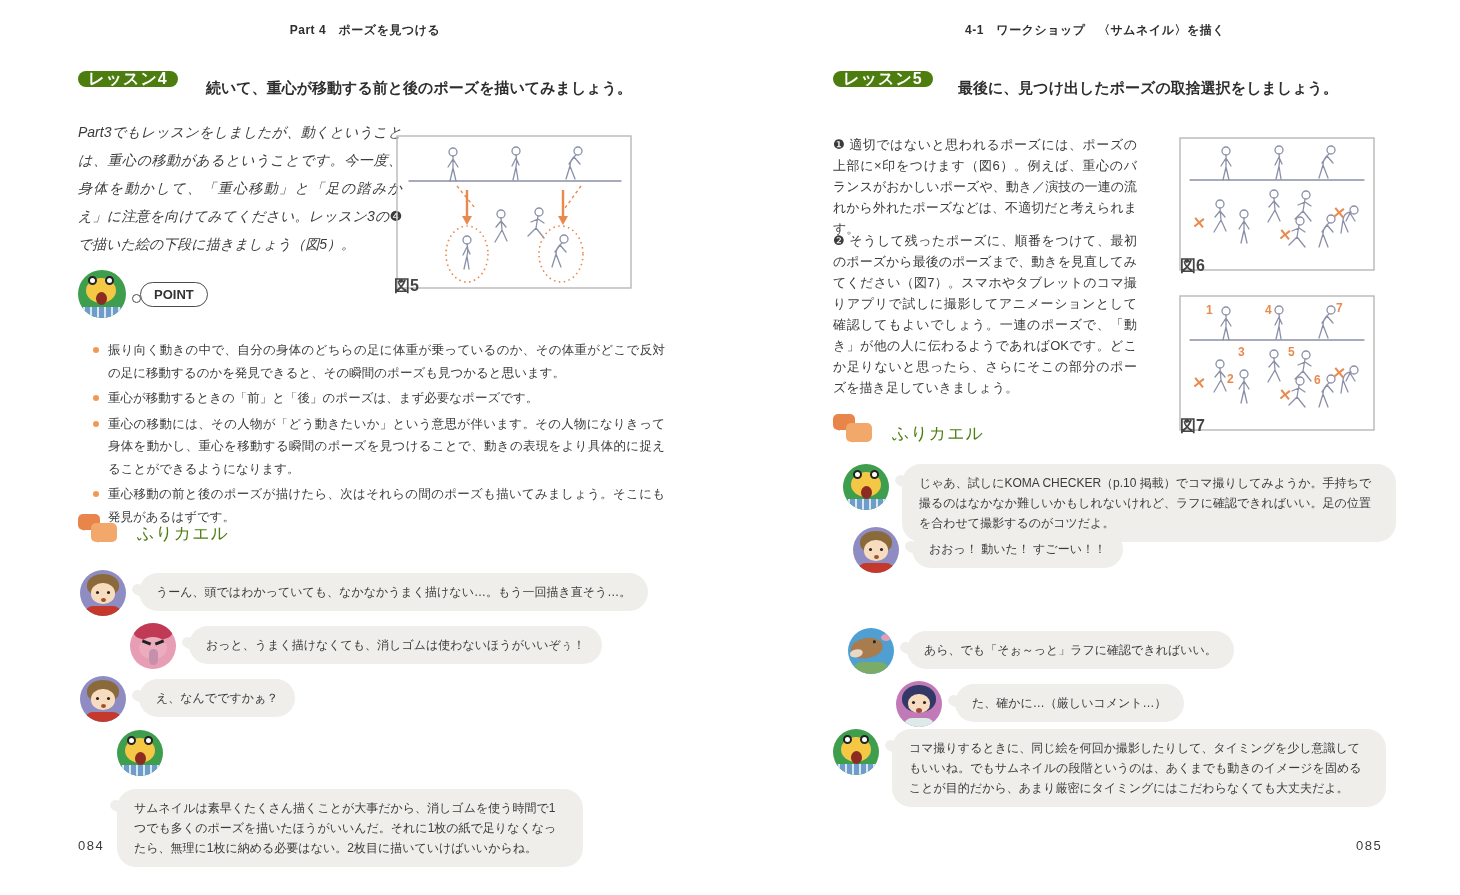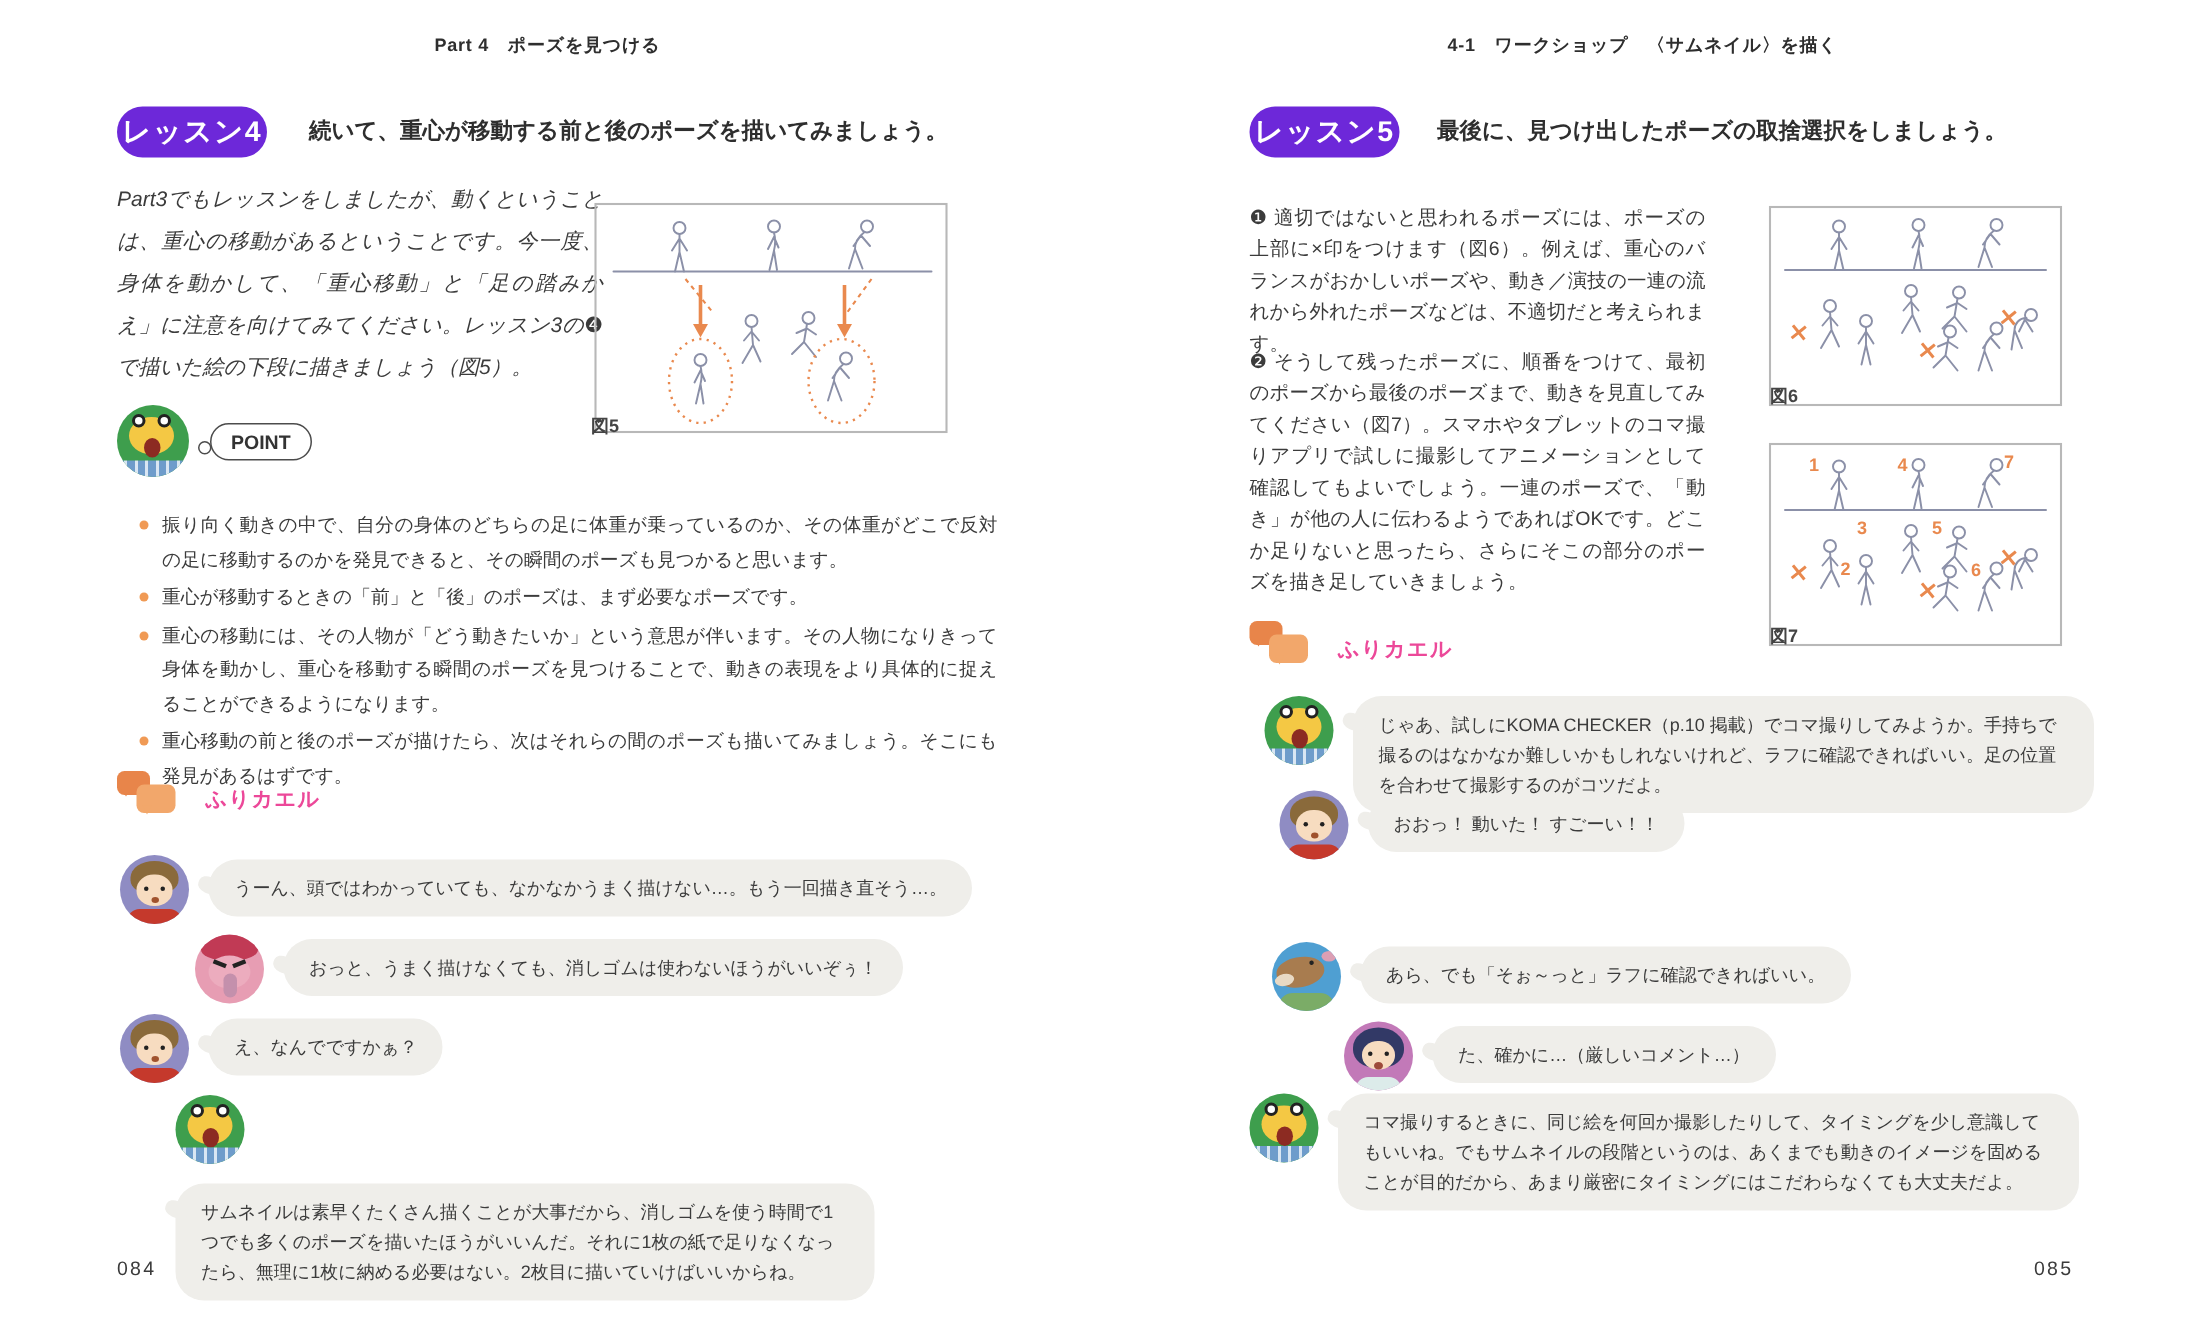--- a/index.html
+++ b/index.html
@@ -6,32 +6,32 @@
   body{
     width:1460px;height:895px;background:#ffffff;position:relative;
     font-family:"Liberation Sans","DejaVu Sans",sans-serif;color:#3b3b3b;
     overflow:hidden;
   }
   .abs{position:absolute;}
   
   .running-head{font-size:12px;font-weight:bold;color:#2e2e2e;letter-spacing:.5px;}
   
   .badge{
-    width:100px;height:34px;border-radius:17px;background:#6d28d9;color:#fff;
-    font-size:19px;font-weight:bold;display:flex;align-items:center;justify-content:center;
+    width:100px;height:16px;border-radius:17px;background:#4d7c0f;color:#fff;
+    font-size:16px;font-weight:bold;display:flex;align-items:center;justify-content:center;
     letter-spacing:1px;
   }
   .lesson-title{font-size:15px;font-weight:bold;color:#2e2e2e;line-height:34px;}
   
   .body-col{font-size:14px;line-height:28px;text-align:justify;margin:0;color:#3b3b3b;}
   .body-col-r{font-size:13px;line-height:21px;text-align:justify;margin:0;color:#3b3b3b;}
   
   .fig-box{position:absolute;}
   .fig-box svg{display:block;}
-  .fig-cap{font-size:12px;font-weight:bold;color:#444;padding-left:36px;}
+  .fig-cap{font-size:16px;font-weight:bold;color:#444;padding-left:36px;}
   .fig-x{
     position:absolute;color:#E9894E;font-size:17px;font-weight:bold;line-height:1;
     transform:rotate(6deg);font-family:"DejaVu Sans",sans-serif;
   }
   .fig-num{
     position:absolute;color:#E9894E;font-size:12px;font-weight:bold;line-height:1;
   }
   
   .point-row{display:flex;align-items:center;gap:14px;}
   .point-bubble{
@@ -47,21 +47,21 @@
   .bullets li{
     position:relative;padding-left:15px;font-size:12.5px;line-height:22.5px;
     text-align:justify;margin-bottom:3px;color:#3b3b3b;
   }
   .bullets li::before{
     content:"";position:absolute;left:0;top:8px;width:6px;height:6px;border-radius:50%;
     background:#F09A55;
   }
   
   .chat-head{display:flex;align-items:center;gap:13px;}
-  .chat-head .label{font-size:14px;font-weight:bold;color:#ec4899;letter-spacing:1px;}
+  .chat-head .label{font-size:17px;font-weight:normal;color:#4d7c0f;letter-spacing:1px;}
   .fk-icon{position:relative;width:46px;height:38px;display:inline-block;}
   .fk-icon .b1,.fk-icon .b2{position:absolute;border-radius:5px;}
   .fk-icon .b1{left:0;top:0;width:22px;height:16px;background:#E8854A;}
   .fk-icon .b1::after{
     content:"";position:absolute;left:3px;bottom:-6px;
     border:5px solid transparent;border-top-color:#E8854A;border-left-width:3px;border-right-width:3px;
   }
   .fk-icon .b2{left:13px;top:9px;width:26px;height:19px;background:#F2A76B;}
   .fk-icon .b2::after{
     content:"";position:absolute;left:4px;bottom:-7px;

